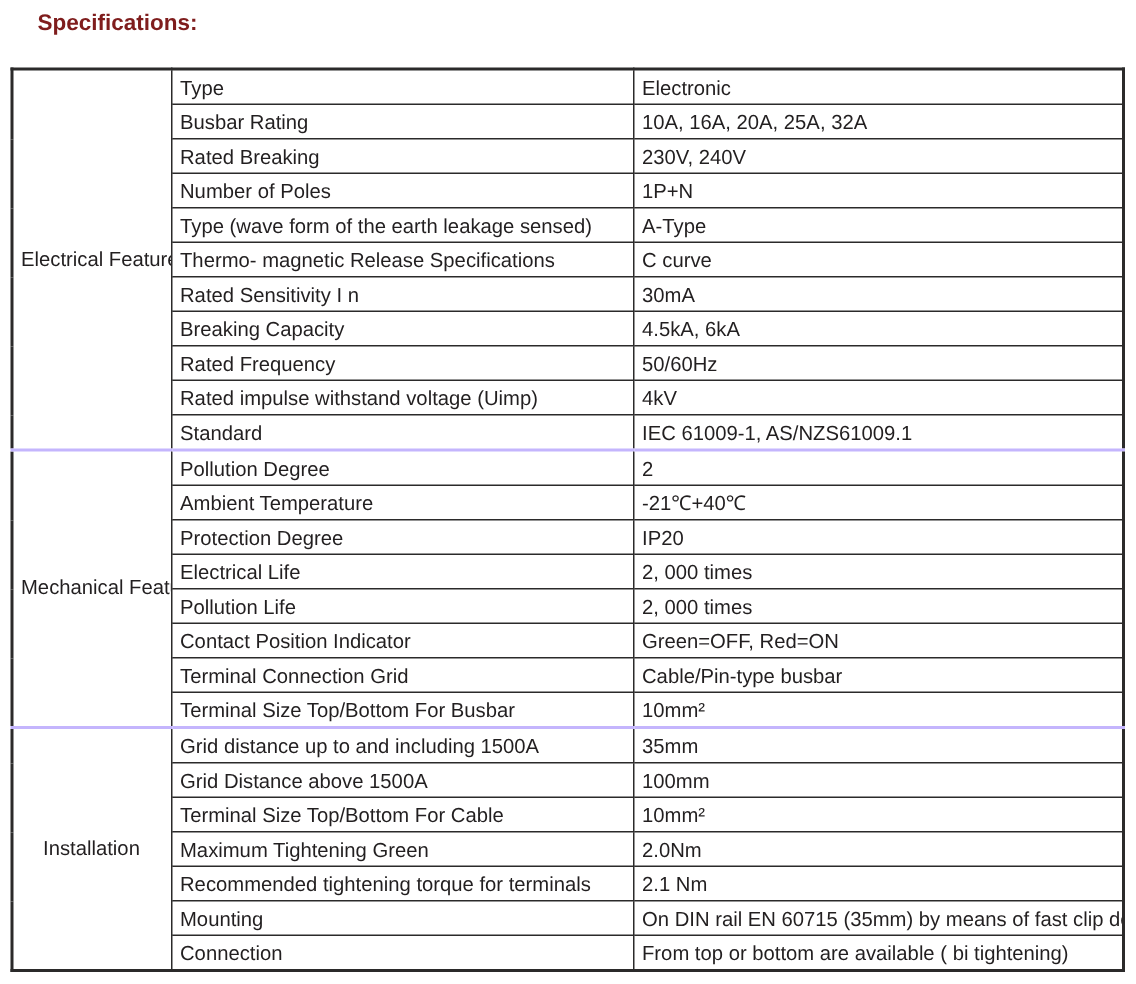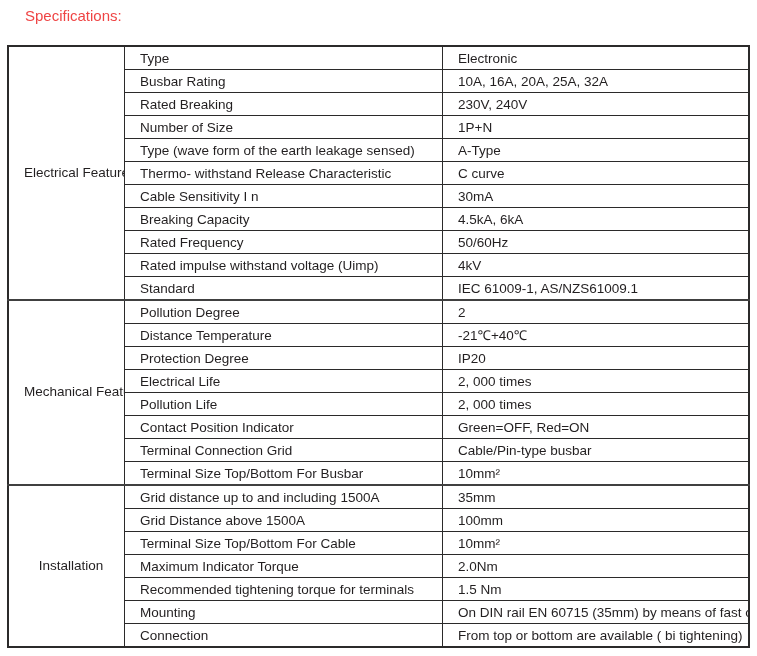--- a/index.html
+++ b/index.html
@@ -10,54 +10,54 @@
     height: 656px;
     font-family: "Liberation Sans", sans-serif;
     color: #221f20;
     position: relative;
   }
   .page-title {
     position: absolute;
     left: 25px;
     top: 7px;
     font-size: 15px;
-    font-weight: normal;
-    color: #ef4444;
+    font-weight: bold;
+    color: #7f1d1d;
   }
   table.spec-table {
     position: absolute;
     left: 7px;
     top: 45px;
     width: 743px;
     border-collapse: collapse;
     table-layout: fixed;
     border: 2px solid #2b2a2a;
   }
   table.spec-table td {
     border: 1px solid #2b2a2a;
     font-size: 13.5px;
     color: #221f20;
     height: 22px;
-    padding: 0 6px 0 15px;
+    padding: 0 6px 0 5px;
     vertical-align: middle;
     overflow: hidden;
     white-space: nowrap;
   }
   td.section-cell {
     width: 94px;
     text-align: center;
     font-size: 16px;
     padding: 0 4px;
     white-space: normal;
     line-height: 1.35;
     border-left: 2px solid #2b2a2a;
   }
   td.label-cell { width: 296px; }
   td.value-cell { }
-  tr.section-start td { border-top: 2px solid #404040; }
+  tr.section-start td { border-top: 2px solid #c4b5fd; }
 </style>
 </head>
 <body>
 
 <div class="page-title">Specifications:</div>
 
 <table class="spec-table">
   <tbody>
       <tr>
         <td class="section-cell" rowspan="11">Electrical Features</td>
@@ -66,33 +66,33 @@
       </tr>
       <tr>
         <td class="label-cell">Busbar Rating</td>
         <td class="value-cell">10A, 16A, 20A, 25A, 32A</td>
       </tr>
       <tr>
         <td class="label-cell">Rated Breaking</td>
         <td class="value-cell">230V, 240V</td>
       </tr>
       <tr>
-        <td class="label-cell">Number of Size</td>
+        <td class="label-cell">Number of Poles</td>
         <td class="value-cell">1P+N</td>
       </tr>
       <tr>
         <td class="label-cell">Type (wave form of the earth leakage sensed)</td>
         <td class="value-cell">A-Type</td>
       </tr>
       <tr>
-        <td class="label-cell">Thermo- withstand Release Characteristic</td>
+        <td class="label-cell">Thermo- magnetic Release Specifications</td>
         <td class="value-cell">C curve</td>
       </tr>
       <tr>
-        <td class="label-cell">Cable Sensitivity I  n</td>
+        <td class="label-cell">Rated Sensitivity I  n</td>
         <td class="value-cell">30mA</td>
       </tr>
       <tr>
         <td class="label-cell">Breaking Capacity</td>
         <td class="value-cell">4.5kA, 6kA</td>
       </tr>
       <tr>
         <td class="label-cell">Rated Frequency</td>
         <td class="value-cell">50/60Hz</td>
       </tr>
@@ -103,21 +103,21 @@
       <tr>
         <td class="label-cell">Standard</td>
         <td class="value-cell">IEC 61009-1, AS/NZS61009.1</td>
       </tr>
       <tr class="section-start">
         <td class="section-cell" rowspan="8">Mechanical Features</td>
         <td class="label-cell">Pollution Degree</td>
         <td class="value-cell">2</td>
       </tr>
       <tr>
-        <td class="label-cell">Distance Temperature</td>
+        <td class="label-cell">Ambient Temperature</td>
         <td class="value-cell">-21℃+40℃</td>
       </tr>
       <tr>
         <td class="label-cell">Protection Degree</td>
         <td class="value-cell">IP20</td>
       </tr>
       <tr>
         <td class="label-cell">Electrical Life</td>
         <td class="value-cell">2, 000 times</td>
       </tr>
@@ -144,26 +144,26 @@
       </tr>
       <tr>
         <td class="label-cell">Grid Distance above 1500A</td>
         <td class="value-cell">100mm</td>
       </tr>
       <tr>
         <td class="label-cell">Terminal Size Top/Bottom For Cable</td>
         <td class="value-cell">10mm²</td>
       </tr>
       <tr>
-        <td class="label-cell">Maximum Indicator Torque</td>
+        <td class="label-cell">Maximum Tightening Green</td>
         <td class="value-cell">2.0Nm</td>
       </tr>
       <tr>
         <td class="label-cell">Recommended tightening torque for terminals</td>
-        <td class="value-cell">1.5 Nm</td>
+        <td class="value-cell">2.1 Nm</td>
       </tr>
       <tr>
         <td class="label-cell">Mounting</td>
         <td class="value-cell">On DIN rail EN 60715 (35mm) by means of fast clip device</td>
       </tr>
       <tr>
         <td class="label-cell">Connection</td>
         <td class="value-cell">From top or bottom are available ( bi tightening)</td>
       </tr>
     </tbody>

